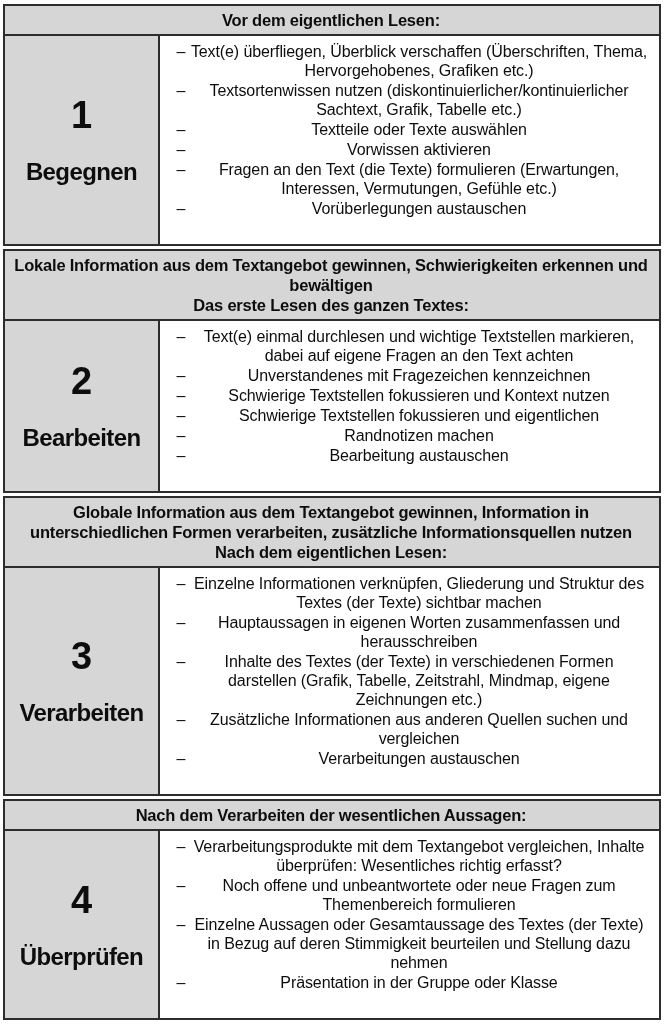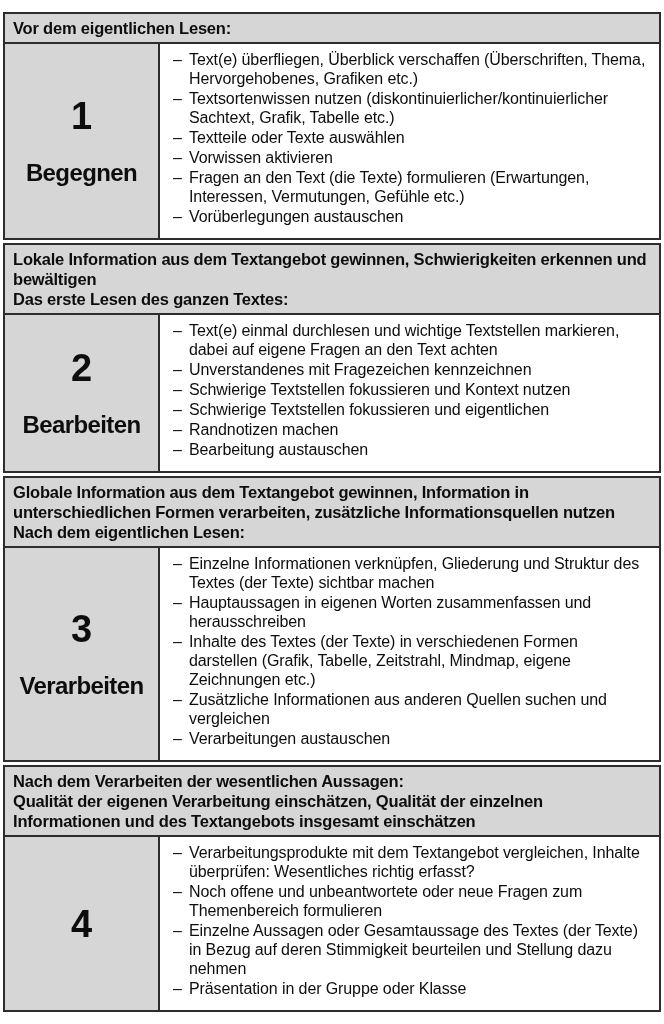--- a/index.html
+++ b/index.html
@@ -1,20 +1,20 @@
 <!DOCTYPE html>
 <html><head>
 <meta charset="utf-8">
 <style>
   html, body { margin: 0; padding: 0; background: #f2f2f2; }
   .page {
     width: 664px; height: 1024px; box-sizing: border-box;
-    background: #ffffff; padding: 12px 3px;
+    background: #ffffff; padding: 4px 3px;
     display: flex; flex-direction: column; gap: 3px;
-    font-family: "Liberation Sans", sans-serif; color: #0d0d0d;
+    font-family: "Liberation Sans", sans-serif; color: #0d0d0d; text-align: center;
   }
   .block {
     display: flex; flex-direction: column;
     border: 2px solid #2d2d2d; background: #ffffff;
     flex: 1 1 auto; overflow: hidden;
   }
   .block-header {
     background: #d6d6d6; border-bottom: 2px solid #2d2d2d;
     padding: 4px 10px 4px 8px;
     font-weight: bold; font-size: 16.5px; line-height: 20px;
@@ -157,25 +157,25 @@
             <span class="dash">–</span>
             <span class="item-text">Verarbeitungen austauschen</span>
           </li>
       </ul>
     </div>
   </section>
 
   <section class="block">
     <header class="block-header">
       <div>Nach dem Verarbeiten der wesentlichen Aussagen:</div>
-      <div>Qualität der eigenen Verarbeitung einschätzen, Qualität der einzelnen Informationen und des Textangebots insgesamt einschätzen</div>
     </header>
     <div class="block-body">
       <div class="num-cell">
         <div class="phase-number">4</div>
+        <div class="phase-label">Überprüfen</div>
       </div>
       <ul class="items">
         <li>
             <span class="dash">–</span>
             <span class="item-text">Verarbeitungsprodukte mit dem Textangebot vergleichen, Inhalte überprüfen: Wesentliches richtig erfasst?</span>
           </li>
         <li>
             <span class="dash">–</span>
             <span class="item-text">Noch offene und unbeantwortete oder neue Fragen zum Themenbereich formulieren</span>
           </li>

